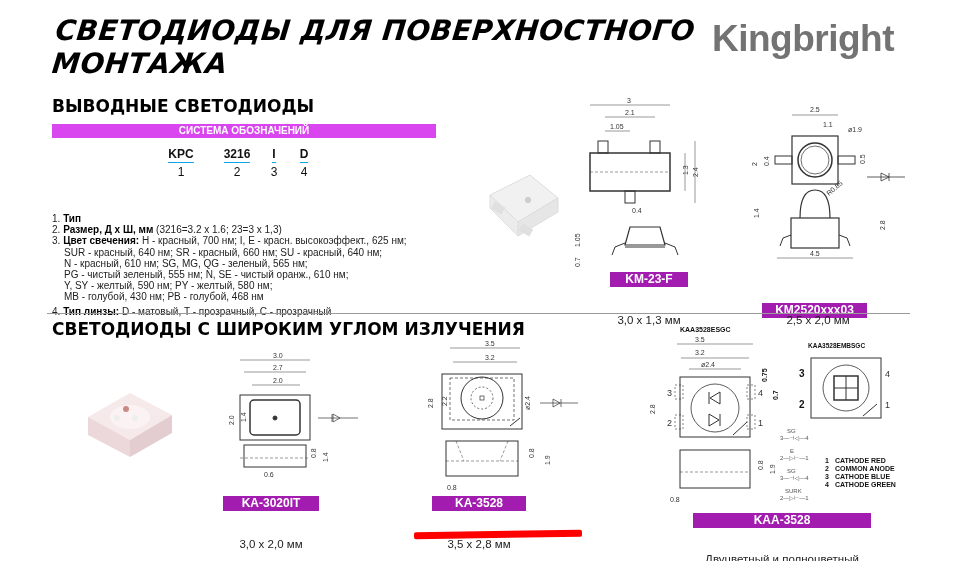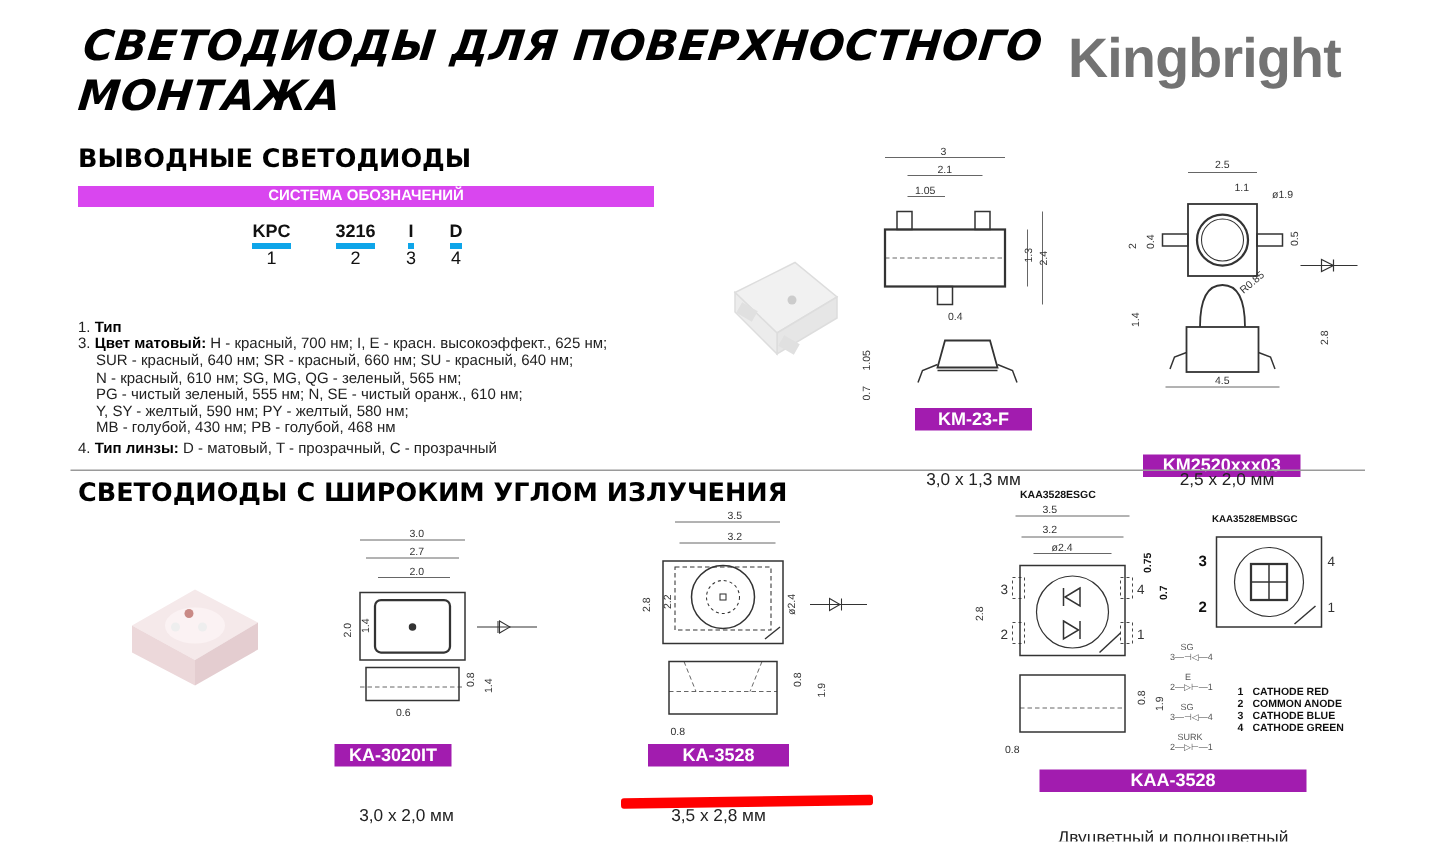--- a/index.html
+++ b/index.html
@@ -3,21 +3,21 @@
 <meta charset="utf-8">
 <style>
   html,body{margin:0;padding:0;background:#fff;}
   body{width:960px;height:561px;position:relative;overflow:hidden;font-family:"Liberation Sans",sans-serif;color:#111;}
   .abs{position:absolute;}
   .main-title{left:54px;top:14px;font-family:"DejaVu Sans",sans-serif;font-weight:900;font-style:italic;font-size:28px;line-height:33px;letter-spacing:0.5px;transform:skewX(-6deg);color:#000;}
   .brand{left:712px;top:18px;font-family:"Liberation Sans",sans-serif;font-weight:700;font-size:37px;letter-spacing:-0.5px;color:#737373;}
   .sec-title{font-family:"DejaVu Sans",sans-serif;font-weight:700;font-size:17px;color:#000;}
   .green-bar{left:52px;top:124px;width:384px;height:14px;background:#d946ef;color:#fff;font-weight:700;font-size:10px;text-align:center;line-height:14px;}
   .code-row{top:147px;font-size:12px;font-weight:700;text-align:center;}
-  .code-row span{display:inline-block;border-bottom:4px solid #0ea5e9;padding-bottom:1px;}
+  .code-row span{display:inline-block;border-bottom:1px solid #0ea5e9;padding-bottom:1px;}
   .num-row{top:165px;font-size:12px;text-align:center;}
   .legend{left:52px;top:177px;font-size:10px;line-height:11.2px;color:#222;width:420px;margin-top:36px;}
   .legend b{color:#000;}
   .legend .ind{padding-left:12px;}
   .divider{left:47px;top:313px;width:863px;height:1px;background:#9a9a9a;}
   .label-bar{background:#a21caf;color:#fff;font-weight:700;font-size:12px;text-align:center;height:15px;line-height:15px;}
   .size-txt{font-size:11.5px;text-align:center;color:#222;margin-top:24px;}
   .red-line{left:414px;top:531px;width:168px;height:7px;background:#f00;transform:rotate(-0.8deg);border-radius:2px;}
   svg text{font-family:"Liberation Sans",sans-serif;}
 </style>
@@ -37,21 +37,22 @@
 <div class="abs code-row" style="left:219px;width:36px;"><span>3216</span></div>
 <div class="abs code-row" style="left:266px;width:16px;"><span>I</span></div>
 <div class="abs code-row" style="left:294px;width:20px;"><span>D</span></div>
 <div class="abs num-row" style="left:166px;width:30px;">1</div>
 <div class="abs num-row" style="left:219px;width:36px;">2</div>
 <div class="abs num-row" style="left:266px;width:16px;">3</div>
 <div class="abs num-row" style="left:294px;width:20px;">4</div>
 
 <div class="abs legend">
   <div><span>1.</span> <b>Тип</b></div>
-  <div><span>3.</span> <b>Цвет матовый:</b><span> H - красный, 700 нм; I, E - красн. высокоэффект., 625 нм;</span></div>
+  <div><span>2.</span> <b>Размер, Д x Ш, мм</b><span> (3216=3.2 x 1.6; 23=3 x 1,3)</span></div>
+  <div><span>3.</span> <b>Цвет свечения:</b><span> H - красный, 700 нм; I, E - красн. высокоэффект., 625 нм;</span></div>
   <div class="ind">SUR - красный, 640 нм; SR - красный, 660 нм; SU - красный, 640 нм;</div>
   <div class="ind">N - красный, 610 нм; SG, MG, QG - зеленый, 565 нм;</div>
   <div class="ind">PG - чистый зеленый, 555 нм; N, SE - чистый оранж., 610 нм;</div>
   <div class="ind">Y, SY - желтый, 590 нм; PY - желтый, 580 нм;</div>
   <div class="ind">MB - голубой, 430 нм; PB - голубой, 468 нм</div>
   <div style="margin-top:3px;"><span>4.</span> <b>Тип линзы:</b><span> D - матовый, T - прозрачный, C - прозрачный</span></div>
 </div>
 
 <svg class="abs" style="left:470px;top:160px;" width="100" height="80">
   <polygon points="20,35 60,15 88,38 48,62" fill="#f1f1f1" stroke="#ddd"></polygon>
@@ -146,21 +147,21 @@
   <text x="18" y="72" stroke="none" fill="#333" transform="rotate(-90 18 72)">1.4</text>
   <line x1="90" y1="68" x2="130" y2="68" stroke-width="0.7"></line>
   <polygon points="105,64 105,72 112,68" stroke-width="0.7"></polygon>
   <line x1="104" y1="64" x2="104" y2="72" stroke-width="0.7"></line>
   <rect x="16" y="95" width="62" height="22" stroke-width="1"></rect>
   <line x1="12" y1="108" x2="82" y2="108" stroke-dasharray="3,2" stroke-width="0.5"></line>
   <text x="88" y="108" stroke="none" fill="#333" transform="rotate(-90 88 108)">0.8</text>
   <text x="100" y="112" stroke="none" fill="#333" transform="rotate(-90 100 112)">1.4</text>
   <text x="36" y="127" stroke="none" fill="#333">0.6</text>
 </svg>
-<div class="abs label-bar" style="left:223px;top:496px;width:78px;text-align:center;">KA-3020IT</div>
+<div class="abs label-bar" style="left:223px;top:496px;width:96px;text-align:center;">KA-3020IT</div>
 <div class="abs size-txt" style="left:221px;top:514px;width:100px;">3,0 x 2,0 мм</div>
 
 <svg class="abs" style="left:420px;top:338px;" width="160" height="155" stroke="#333" fill="none" font-size="7">
   <text x="65" y="8" stroke="none" fill="#333">3.5</text>
   <line x1="30" y1="10" x2="100" y2="10" stroke-width="0.5"></line>
   <text x="65" y="22" stroke="none" fill="#333">3.2</text>
   <line x1="33" y1="24" x2="97" y2="24" stroke-width="0.5"></line>
   <rect x="22" y="36" width="80" height="55" stroke-width="1"></rect>
   <rect x="30" y="40" width="64" height="42" stroke-dasharray="3,2" stroke-width="0.7"></rect>
   <circle cx="62" cy="60" r="21" stroke-width="1"></circle>

